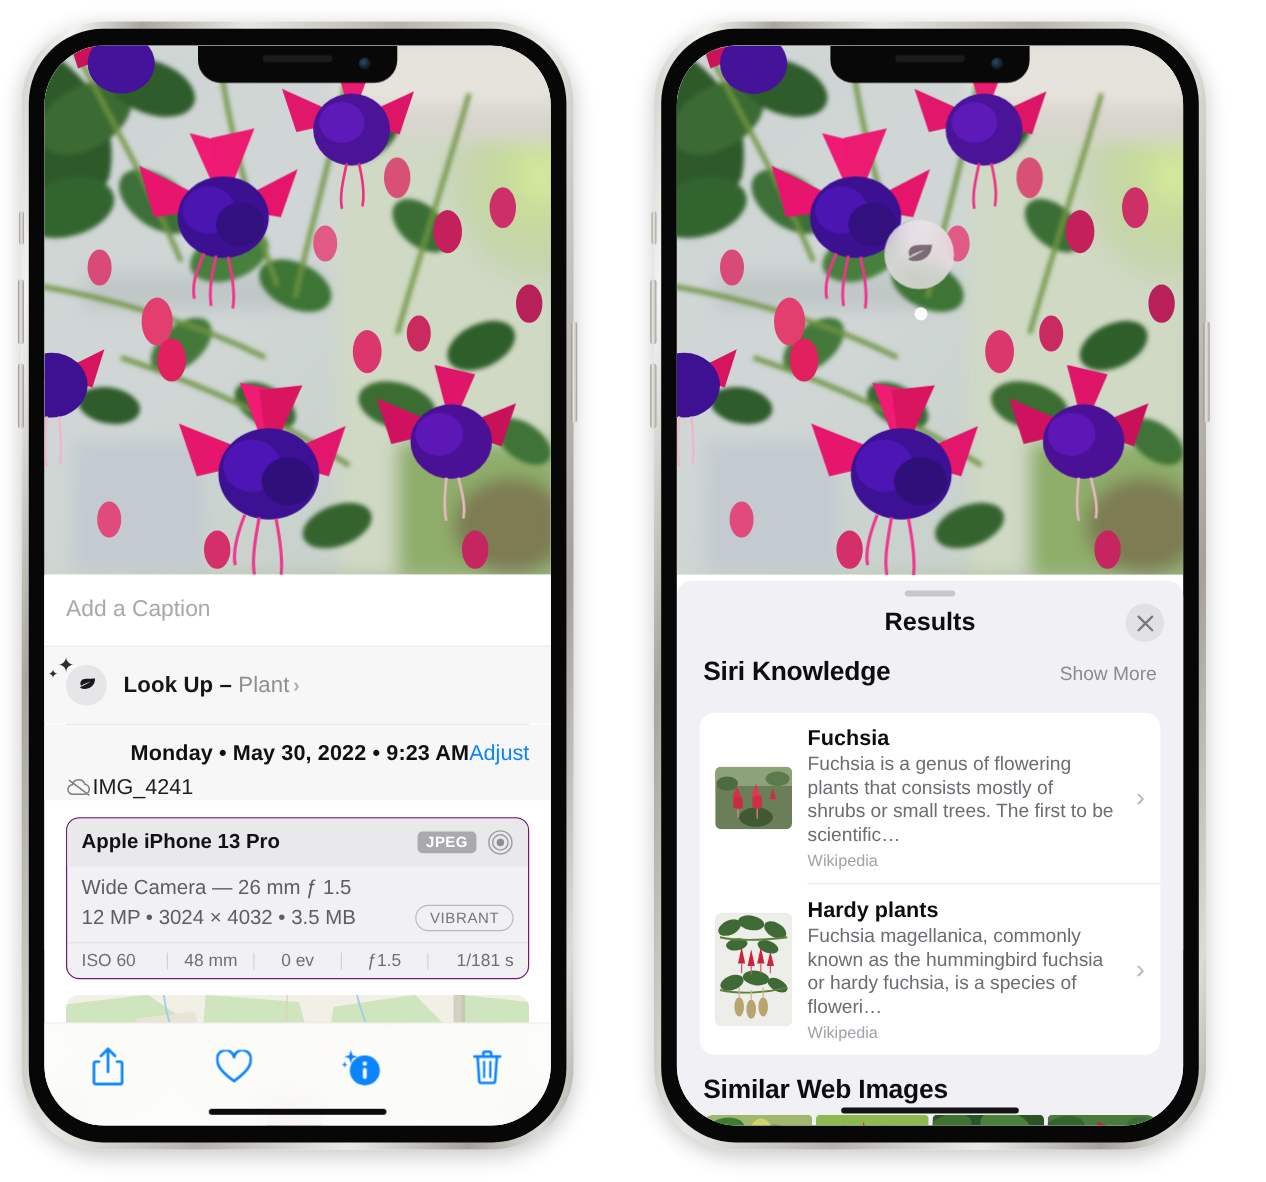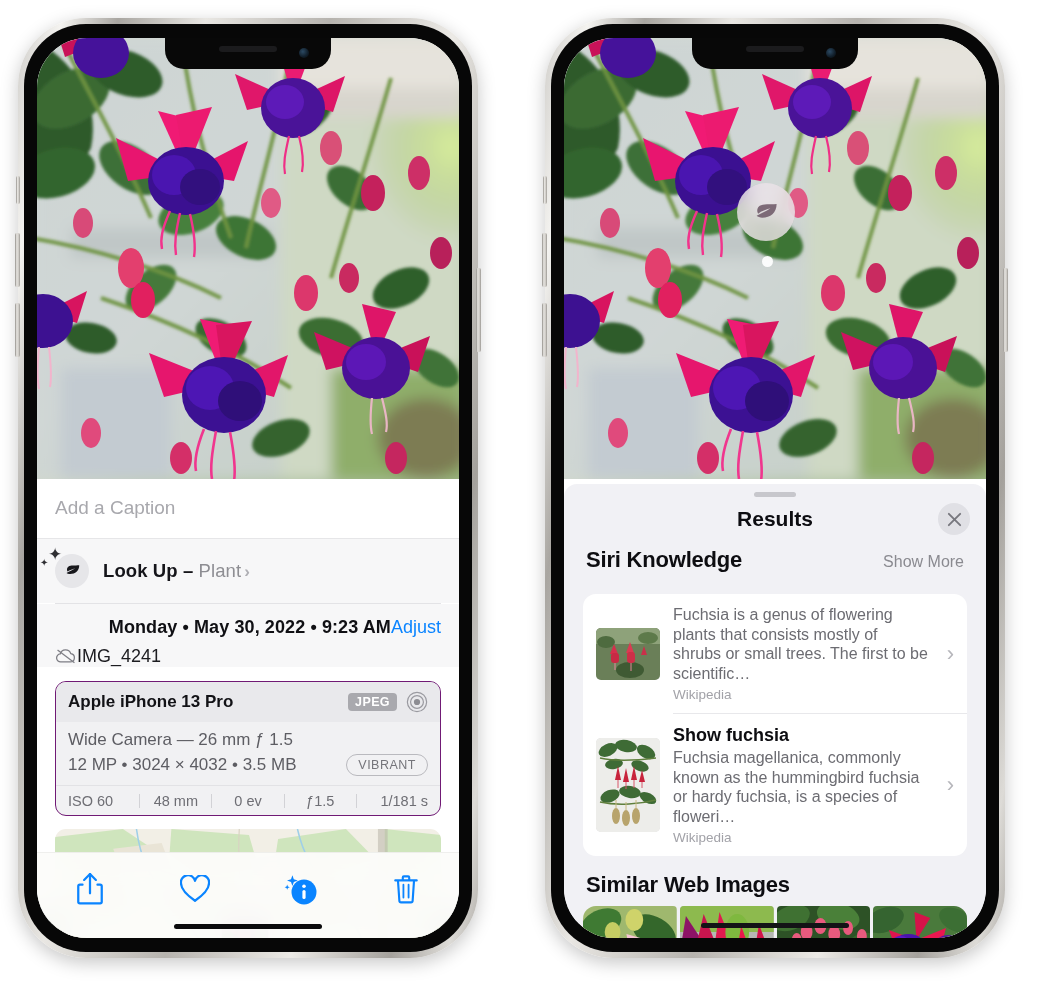--- a/index.html
+++ b/index.html
@@ -733,20 +733,21 @@
                     <rect x="31" y="24" width="8" height="11" rx="3" fill="#cd2f48"></rect>
                     <path d="M48 18 L45 27 L51 27 Z" fill="#c9304a"></path>
                   </g>
                   <g stroke="#e3889a" stroke-width="1" fill="none">
                     <path d="M19 35 L19 42"></path>
                       <path d="M35 35 L35 43"></path>
                   </g>
                 </svg>
               </span>
               <span class="know-body">
+                <span class="know-title" style="display:block">Fuchsia</span>
                 <span class="know-desc" style="display:block">Fuchsia is a genus of flowering plants that consists mostly of shrubs or small trees. The first to be scientific…</span>
                 <span class="know-src" style="display:block">Wikipedia</span>
               </span>
               <span class="know-chev">›</span>
             </div>
 
             <div class="know-sep"></div>
 
             <div class="know-item">
               <span class="know-thumb tall">
@@ -784,21 +785,21 @@
                     <ellipse cx="40" cy="78" rx="4" ry="8"></ellipse>
                   </g>
                   <g stroke="#c9b882" stroke-width="1" fill="none">
                     <path d="M20 70 L20 62"></path>
                       <path d="M30 72 L30 64"></path>
                       <path d="M40 70 L40 62"></path>
                   </g>
                 </svg>
               </span>
               <span class="know-body">
-                <span class="know-title" style="display:block">Show fuchsia</span>
+                <span class="know-title" style="display:block">Hardy plants</span>
                 <span class="know-desc" style="display:block">Fuchsia magellanica, commonly known as the hummingbird fuchsia or hardy fuchsia, is a species of floweri…</span>
                 <span class="know-src" style="display:block">Wikipedia</span>
               </span>
               <span class="know-chev">›</span>
             </div>
           </div>
 
           <div class="sec-head sec-head2">
             <span class="sec-title">Similar Web Images</span>
           </div>

